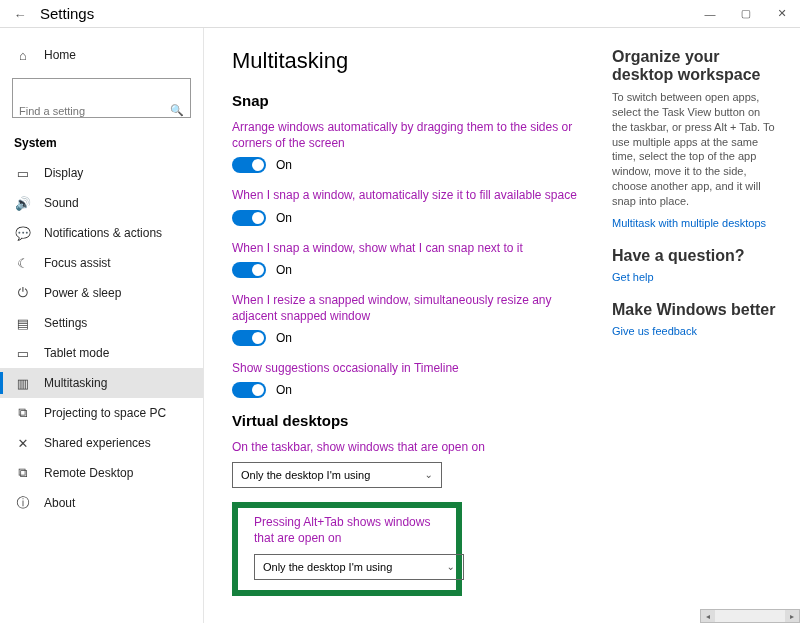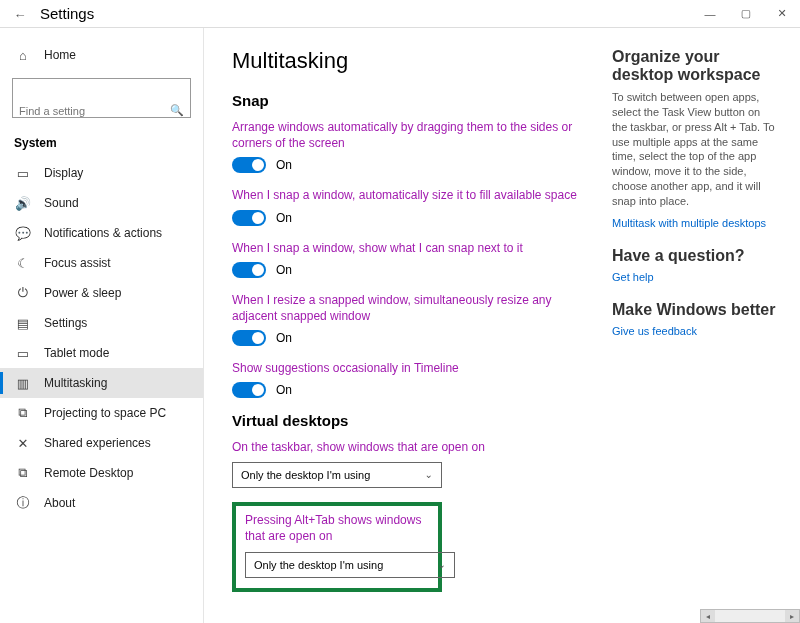--- a/index.html
+++ b/index.html
@@ -87,21 +87,21 @@
     width: 12px; height: 12px; border-radius: 50%; background: #fff;
   }
   .toggle-label { font-size: 12px; }
   .select {
     border: 1px solid #666; width: 210px; height: 26px;
     display: flex; align-items: center; justify-content: space-between;
     padding: 0 8px; font-size: 11px; margin-bottom: 14px;
   }
   .select .chev { color: #555; font-size: 10px; }
   .highlight-box {
-    border: 4px solid #15803d; padding: 6px 8px 10px 9px; width: 210px;
+    border: 6px solid #15803d; padding: 6px 8px 10px 16px; width: 230px;
   }
   .highlight-box .setting-desc { margin-bottom: 8px; }
   .highlight-box .select { margin-bottom: 0; width: 210px; }
   .right-col h3 { font-size: 16px; font-weight: 600; margin-bottom: 6px; }
   .right-col p { font-size: 11px; color: #555; line-height: 1.35; margin-bottom: 8px; }
   .right-col a.link { color: #0066cc; font-size: 11px; display: inline-block; margin-bottom: 18px; }
   .watermark {
     position: absolute; right: 6px; bottom: 4px; font-size: 9px; color: #aaa;
   }
   .scrollbar-stub {

